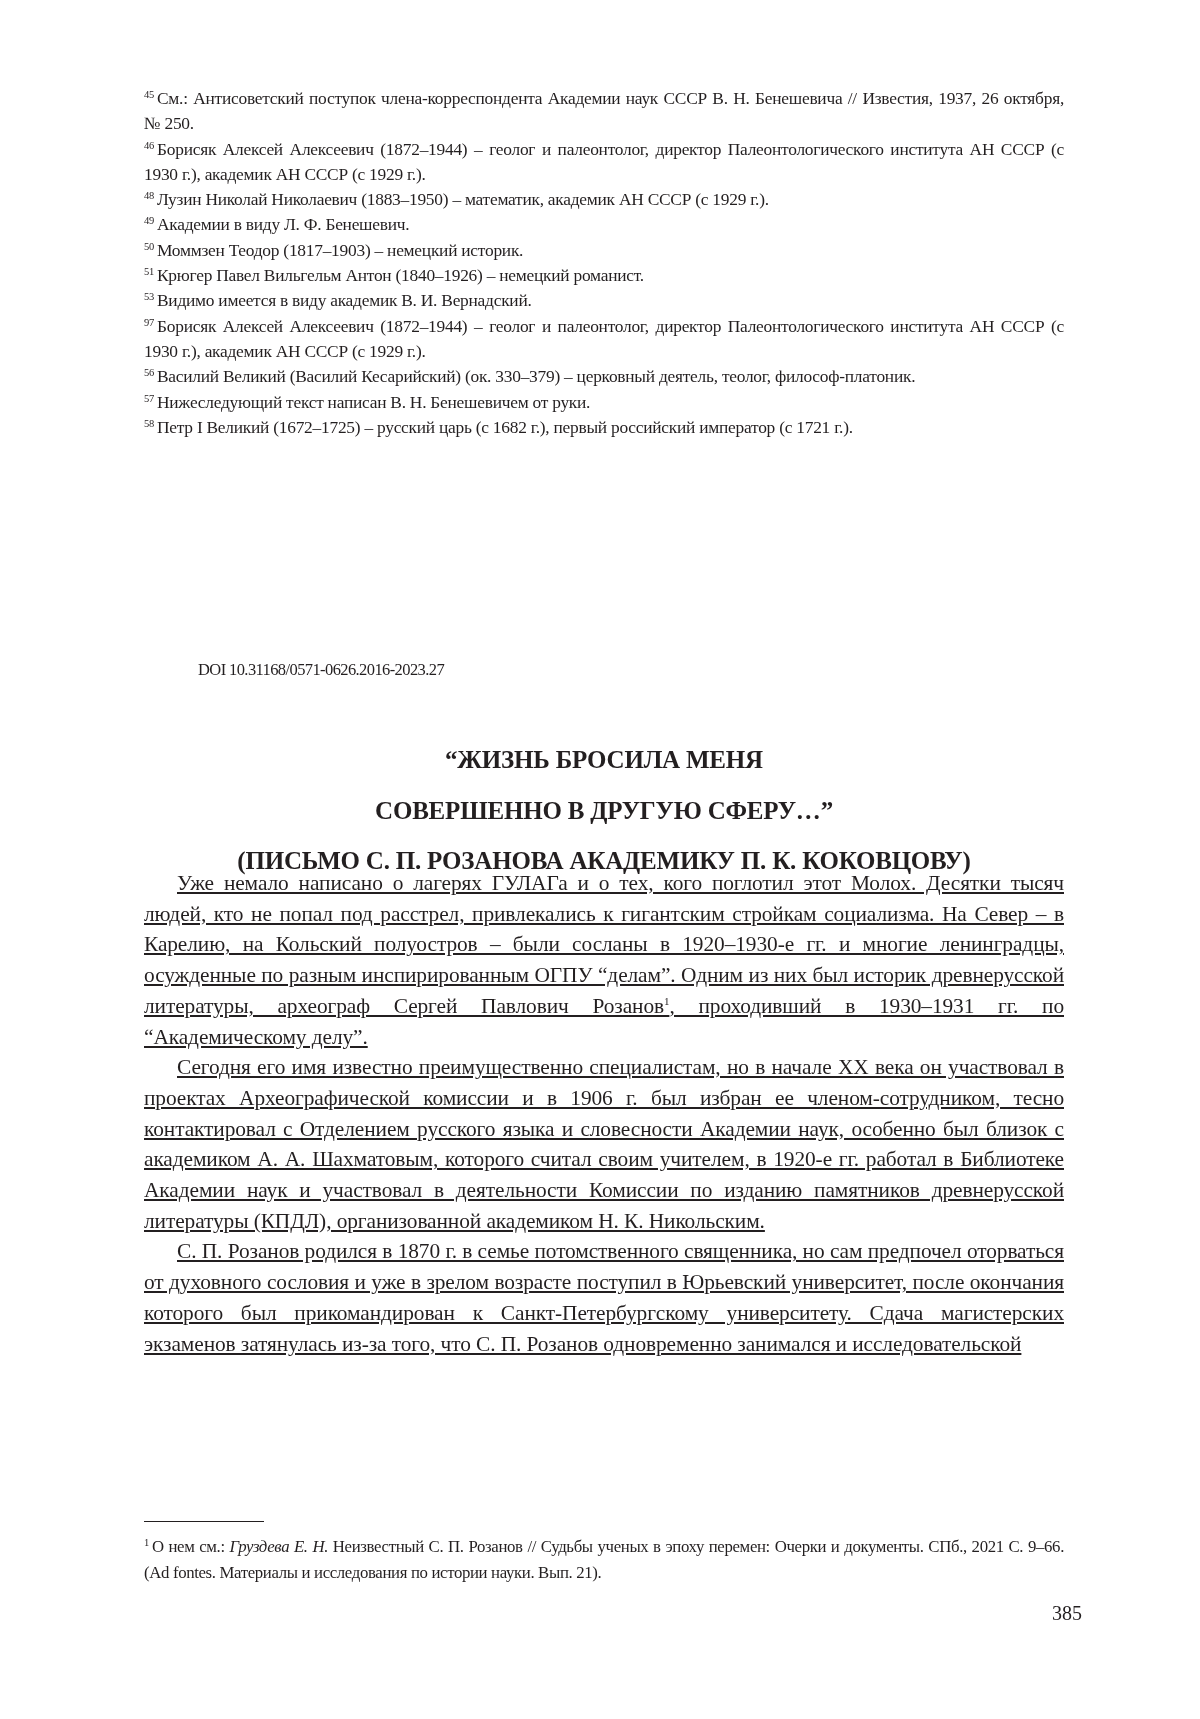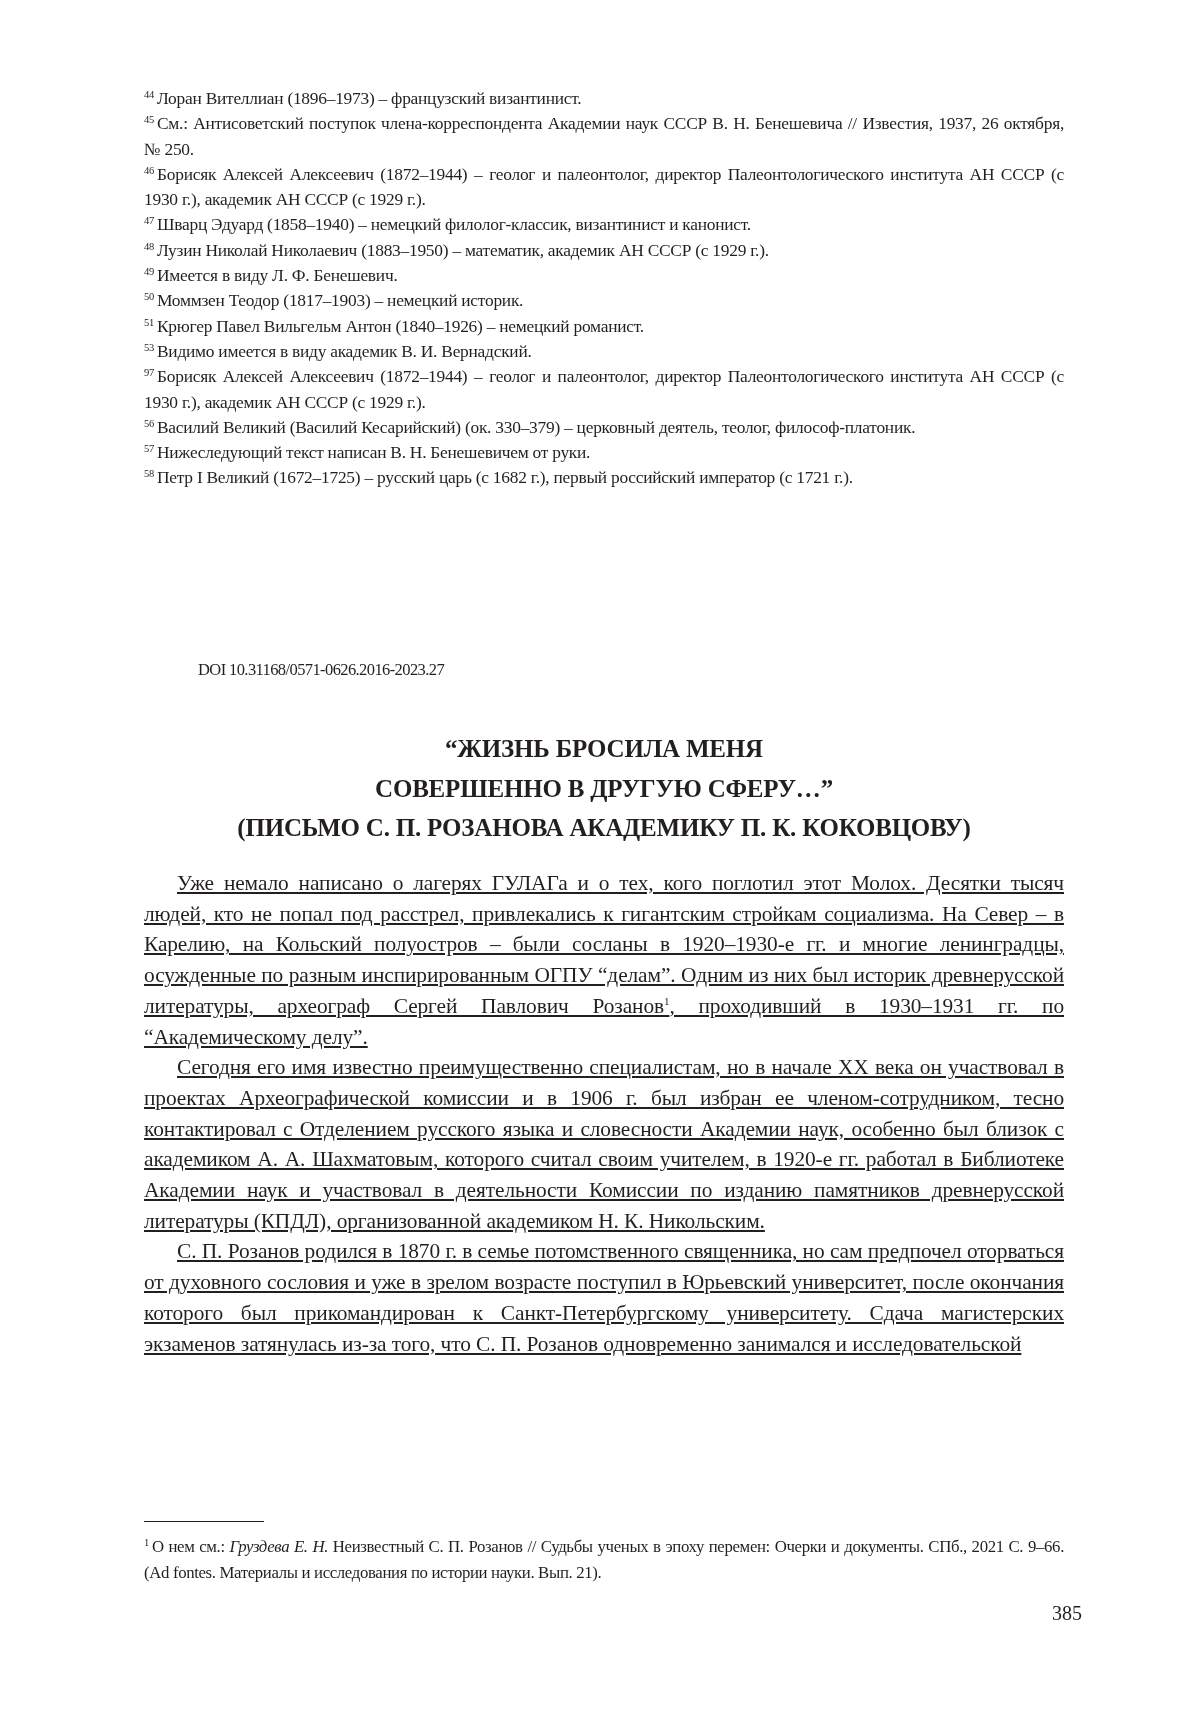--- a/index.html
+++ b/index.html
@@ -9,46 +9,44 @@
     }
     .page { position: absolute; left: 144px; top: 86px; width: 920px; }
     .notes { font-size: 17.4px; line-height: 25.3px; letter-spacing: -0.25px; }
     .note { margin: 0; text-align: justify; text-align-last: left; }
     .note sup, .fn sup { font-size: 10.5px; vertical-align: 6px; line-height: 0; margin-right: 3px; }
     .doi { position: absolute; left: 182px; top: 660px; font-size: 16.5px; letter-spacing: -0.6px; margin-left: 16px; }
     .title {
       position: absolute; left: 144px; top: 727px; width: 920px; text-align: center;
       font-weight: bold; font-size: 25px; line-height: 34.5px; letter-spacing: -0.2px;
     }
-    .title div { margin: 5px; }
+    .title div { margin: 16px; }
     .body-text {
       position: absolute; left: 144px; top: 868px; width: 920px;
       font-size: 21.4px; line-height: 30.7px; text-align: justify; letter-spacing: -0.1px; text-decoration: underline;
     }
     .body-text p { margin: 0; text-indent: 33px; text-align: justify; }
     .body-text sup { font-size: 11px; vertical-align: 8px; line-height: 0; }
     .rule { position: absolute; left: 144px; top: 1521px; width: 120px; height: 0; border-top: 1.5px solid #231f20; }
     .fn {
       position: absolute; left: 144px; top: 1534px; width: 920px;
       font-size: 16.8px; line-height: 25.8px; text-align: justify; letter-spacing: -0.35px;
     }
     .fn p { margin: 0; text-align: justify; text-align-last: left; }
     .fn i { font-style: italic; margin-top: 32px; }
     .page-number { position: absolute; left: 1052px; top: 1602px; font-size: 20px; }
   </style>
 </head>
 <body>
 
 <div class="page notes">
-  <p class="note"><sup>44</sup><span>Лоран Вителлиан (1896–1973) – французский византинист.</span></p>
   <p class="note"><sup>45</sup><span>См.: Антисоветский поступок члена-корреспондента Академии наук СССР В. Н. Бенешевича // Известия, 1937, 26 октября, № 250.</span></p>
   <p class="note"><sup>46</sup><span>Борисяк Алексей Алексеевич (1872–1944) – геолог и палеонтолог, директор Палеонтологического института АН СССР (с 1930 г.), академик АН СССР (с 1929 г.).</span></p>
-  <p class="note"><sup>47</sup><span>Шварц Эдуард (1858–1940) – немецкий филолог-классик, византинист и канонист.</span></p>
   <p class="note"><sup>48</sup><span>Лузин Николай Николаевич (1883–1950) – математик, академик АН СССР (с 1929 г.).</span></p>
-  <p class="note"><sup>49</sup><span>Имеется в виду Л. Ф. Бенешевич.</span></p>
+  <p class="note"><sup>49</sup><span>Академии в виду Л. Ф. Бенешевич.</span></p>
   <p class="note"><sup>50</sup><span>Моммзен Теодор (1817–1903) – немецкий историк.</span></p>
   <p class="note"><sup>51</sup><span>Крюгер Павел Вильгельм Антон (1840–1926) – немецкий романист.</span></p>
   <p class="note"><sup>53</sup><span>Видимо имеется в виду академик В. И. Вернадский.</span></p>
   <p class="note"><sup>97</sup><span>Борисяк Алексей Алексеевич (1872–1944) – геолог и палеонтолог, директор Палеонтологического института АН СССР (с 1930 г.), академик АН СССР (с 1929 г.).</span></p>
   <p class="note"><sup>56</sup><span>Василий Великий (Василий Кесарийский) (ок. 330–379) – церковный деятель, теолог, философ-платоник.</span></p>
   <p class="note"><sup>57</sup><span>Нижеследующий текст написан В. Н. Бенешевичем от руки.</span></p>
   <p class="note"><sup>58</sup><span>Петр I Великий (1672–1725) – русский царь (с 1682 г.), первый российский император (с 1721 г.).</span></p>
 </div>
 
 <div class="doi">DOI 10.31168/0571-0626.2016-2023.27</div>

